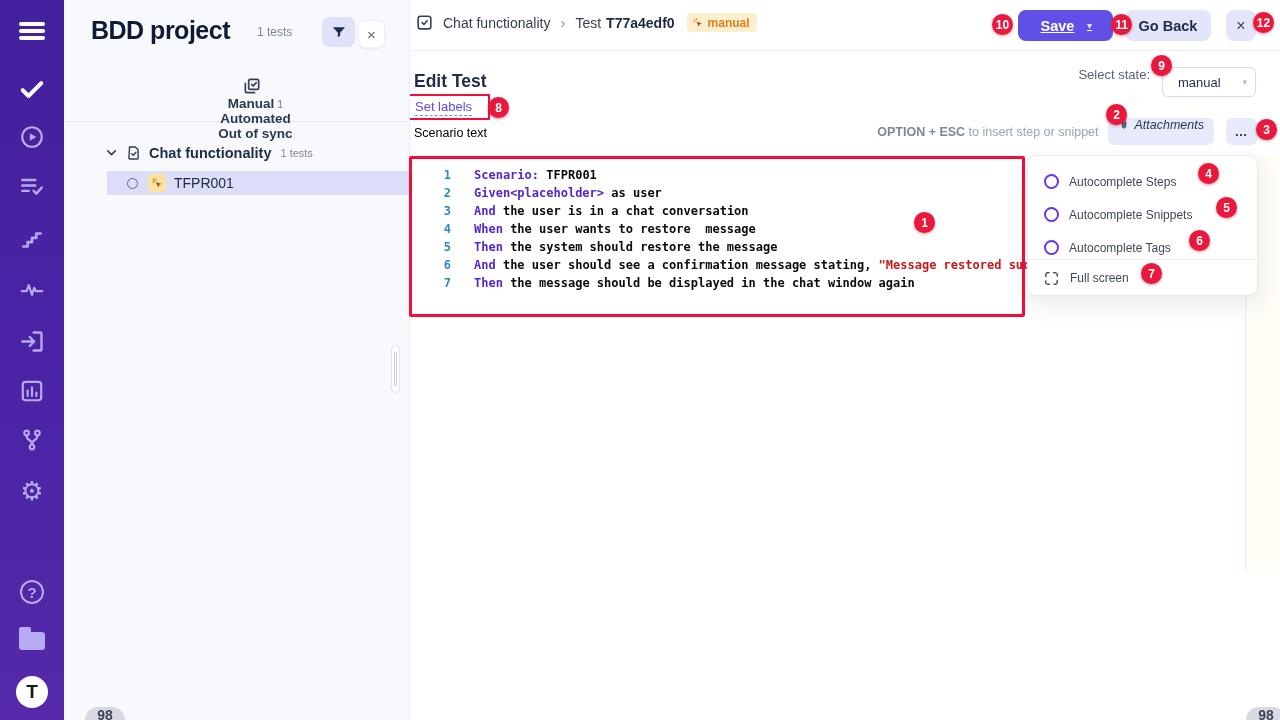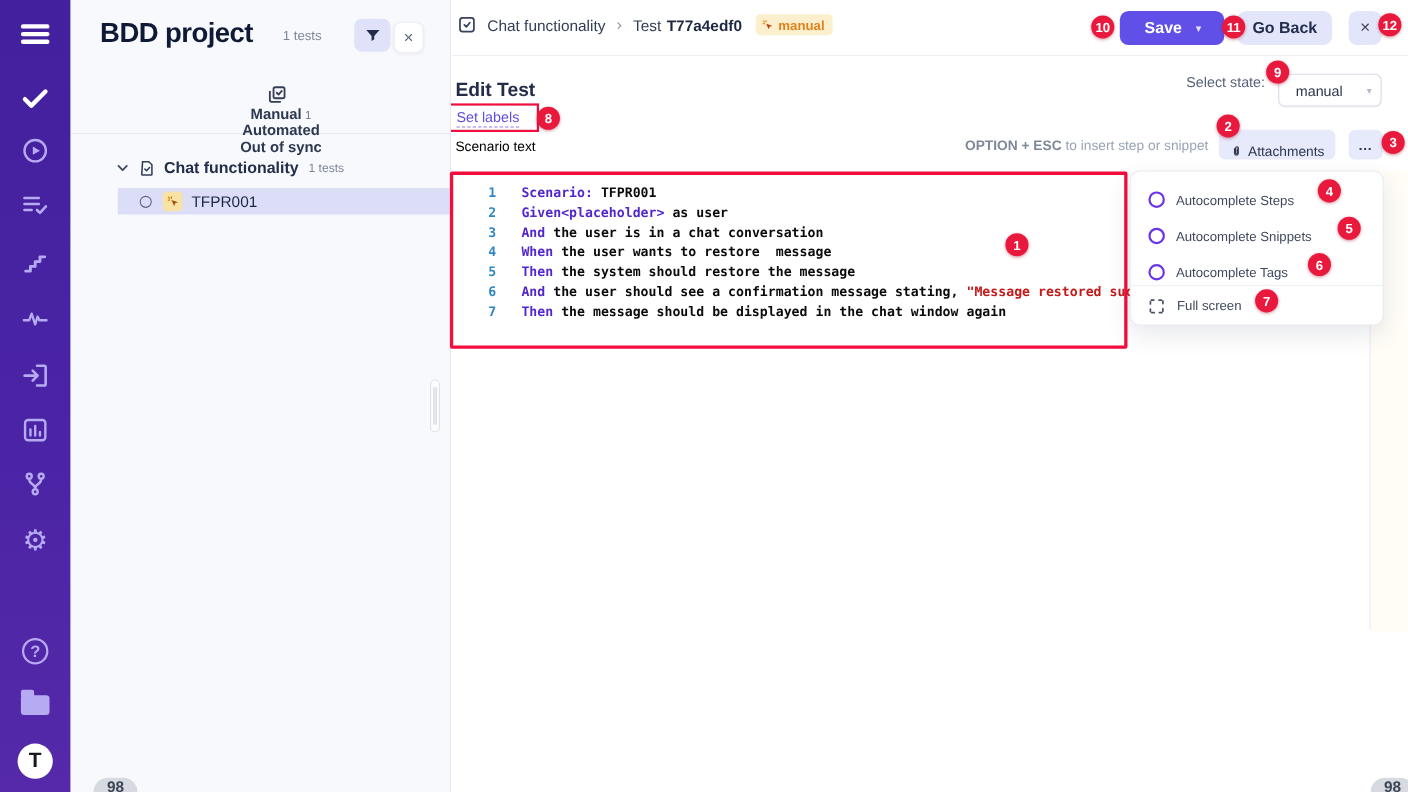--- a/index.html
+++ b/index.html
@@ -69,21 +69,21 @@
   .breadcrumb { position:absolute; left:4px; top:13px; display:flex; align-items:center; }
   .bc-icon { color:#39425a; display:flex; }
   .bc-folder { margin-left:9px; font-size:14px; color:#323d55; cursor:pointer; }
   .bc-sep { margin-left:10px; font-size:15px; color:#8b93a5; }
   .bc-test { margin-left:10px; font-size:14px; color:#323d55; }
   .bc-id { margin-left:5px; font-size:14px; font-weight:800; color:#1d2742; }
   .bc-badge { margin-left:12px; height:19px; background:#fcefcd; border-radius:4px; padding:0 7px 0 5px;
     display:flex; align-items:center; font-size:12px; font-weight:700; color:#df821e; }
   .bc-badge svg { margin-right:4px; }
   .save-btn { position:absolute; left:607px; top:10px; width:95px; height:31px; background:#6150e8;
-    border-radius:8px; display:flex; align-items:center; color:#fff; cursor:pointer; }
+    border-radius:8px; display:flex; align-items:center; color:#fff; cursor:pointer;text-decoration:underline; }
   .save-label { flex:1; text-align:center; font-size:14.5px; font-weight:700; padding-left:10px; }
   .save-caret { width:26px; font-size:10px; color:#e4e0ff; }
   .goback-btn { position:absolute; left:714px; top:10px; width:86px; height:31px; background:#e3e6fa;
     border-radius:8px; display:flex; align-items:center; justify-content:center;
     font-size:14.5px; font-weight:600; color:#222c4c; cursor:pointer; }
   .main-close-btn { position:absolute; left:815px; top:10px; width:30px; height:31px; background:#e3e6fa;
     border-radius:8px; display:flex; align-items:center; justify-content:center; font-size:16px;
     color:#3c4456; cursor:pointer; }
 
   .edit-title { position:absolute; left:3px; top:71px; font-size:17.5px; font-weight:800; color:#232d49; }
@@ -97,21 +97,21 @@
   .setlabels-box { position:absolute; left:-6px; top:94px; width:85px; height:26px;
     border:2.5px solid #ef0f3c; display:flex; align-items:center; }
   .setlabels-link { margin-left:8px; font-size:13px; color:#5f4de2; border-bottom:1px dashed #8d80ec;
     padding-bottom:1px; cursor:pointer; }
 
   .scenario-label { position:absolute; left:3px; top:126px; font-size:12.5px; color:#000000; }
   .hint-row { position:absolute; right:23px; top:118px; height:27px; display:flex; align-items:center; }
   .hint-bold { font-size:12.5px; font-weight:800; color:#7e8798; }
   .hint-rest { font-size:12.5px; color:#9aa4b6; white-space:pre; }
   .attach-btn { margin-left:9px; height:27px; background:#e7eafb; border-radius:6px; padding:0 10px;
-    display:flex; align-items:flex-end; font-size:12.5px; color:#2e3850; cursor:pointer; }
+    display:flex; align-items:flex-start; font-size:12.5px; color:#2e3850; cursor:pointer;font-style:italic; }
   .attach-btn svg { margin-right:5px; }
   .more-btn { margin-left:12px; width:31px; height:27px; background:#e7eafb; border-radius:6px;
     display:flex; align-items:center; justify-content:center; font-size:13px; font-weight:bold;
     color:#2e3850; letter-spacing:1px; cursor:pointer; }
 
   
   .editor-bg-tint { position:absolute; left:835px; top:155px; width:34px; height:420px; background:#fffdf6; }
   .editor-right-line { position:absolute; left:834px; top:158px; width:1px; height:414px; background:#ececec; }
   .editor { position:absolute; left:0; top:166px; width:840px; cursor:text;
     font-family:"DejaVu Sans Mono","Liberation Mono",monospace; font-weight:bold; font-size:12px; }

